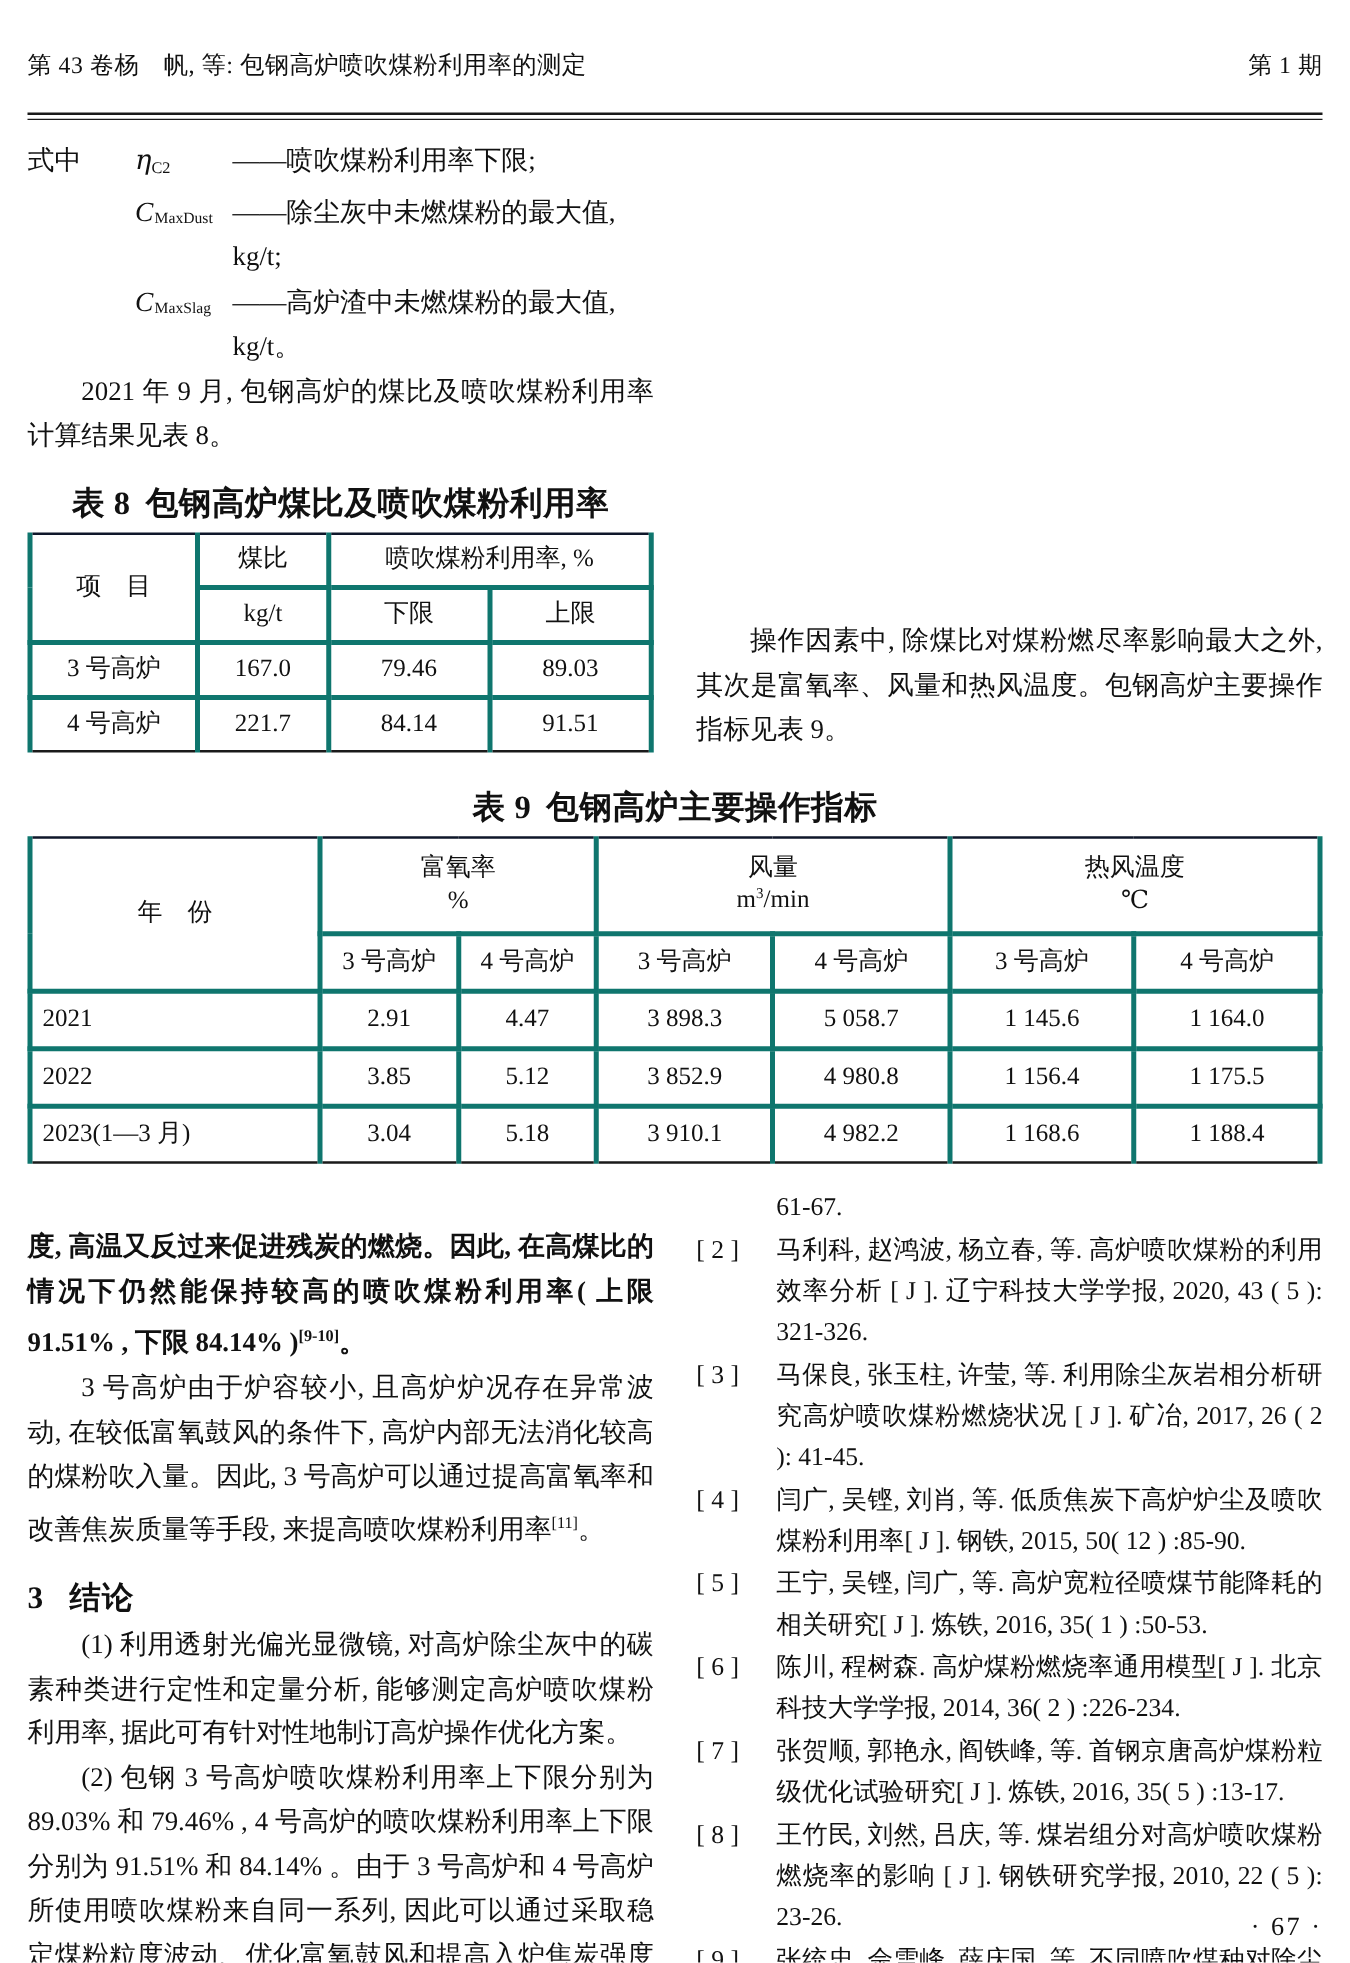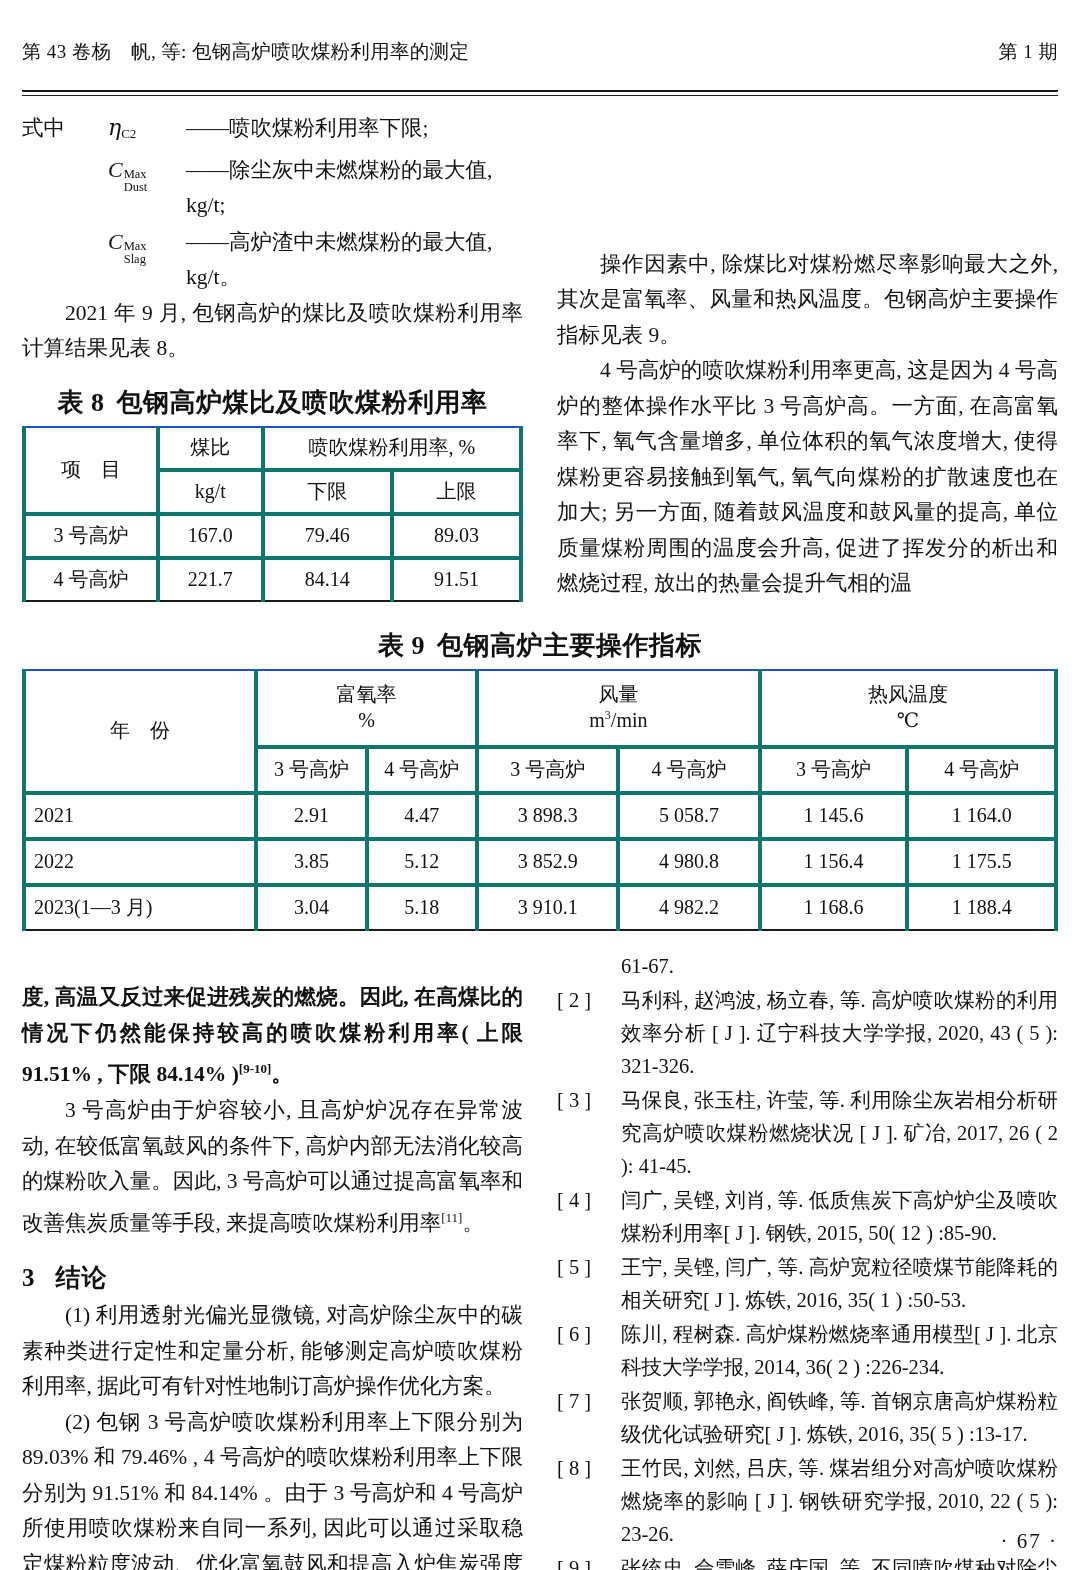--- a/index.html
+++ b/index.html
@@ -93,21 +93,20 @@
     position: relative;
   }
   .where-sym .sub {
     font-style: normal;
     font-size: 13px;
     vertical-align: -0.25em;
     letter-spacing: 0;
   }
   .where-sym .supsub {
     display: inline-flex;
-    flex-direction: column;
     font-style: normal;
     font-size: 12.5px;
     line-height: 1.05;
     vertical-align: -0.1em;
     margin-left: 1px;
   }
   .where-eta { font-family: "DejaVu Serif", serif; font-style: italic; }
   .where-desc { flex: 1; }
 
   
@@ -137,21 +136,21 @@
     table-layout: fixed;
   }
   table.doc td, table.doc th {
     border: 4px solid #0f766e;
     text-align: center;
     font-weight: normal;
     padding: 3px 2px;
     line-height: 1.28;
     vertical-align: middle;
   }
-  table.doc .topline { border-top: 2px solid #1d4ed8; }
+  table.doc .topline { border-top: 2px solid #0f172a; }
   table.doc .botline { border-bottom: 2px solid #1a1a1a; }
   .t8 td { height: 34px; }
   .t8 .hdr-tall { height: 72px; }
   .t9 td { height: 36px; }
   .t9 .yearcell { text-align: left; padding-left: 8px; }
   .t9 .grp { height: 68px; }
   .unit-sup { font-size: 12px; vertical-align: super; }
 
   
   .ref {
@@ -263,21 +262,20 @@
             <td class="botline">221.7</td>
             <td class="botline">84.14</td>
             <td class="botline">91.51</td>
           </tr>
         </tbody>
       </table>
     </div>
 
     <div class="col">
       <p class="para">操作因素中, 除煤比对煤粉燃尽率影响最大之外, 其次是富氧率、风量和热风温度。包钢高炉主要操作指标见表 9。</p>
-      <p class="para">4 号高炉的喷吹煤粉利用率更高, 这是因为 4 号高炉的整体操作水平比 3 号高炉高。一方面, 在高富氧率下, 氧气含量增多, 单位体积的氧气浓度增大, 使得煤粉更容易接触到氧气, 氧气向煤粉的扩散速度也在加大; 另一方面, 随着鼓风温度和鼓风量的提高, 单位质量煤粉周围的温度会升高, 促进了挥发分的析出和燃烧过程, 放出的热量会提升气相的温</p>
     </div>
   </div>
 
   <div class="tbl-caption" style="margin-top:26px;">
     <span class="capnum">表 9</span><span>包钢高炉主要操作指标</span>
   </div>
   <table class="doc t9">
     <colgroup>
       <col style="width:22.5%">
       <col style="width:10.7%">

